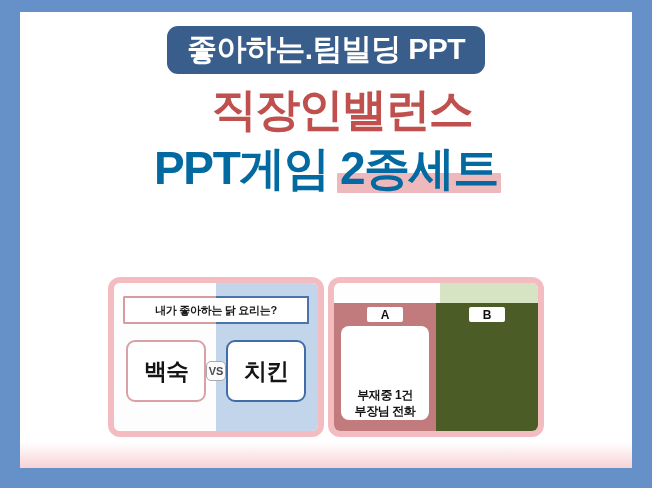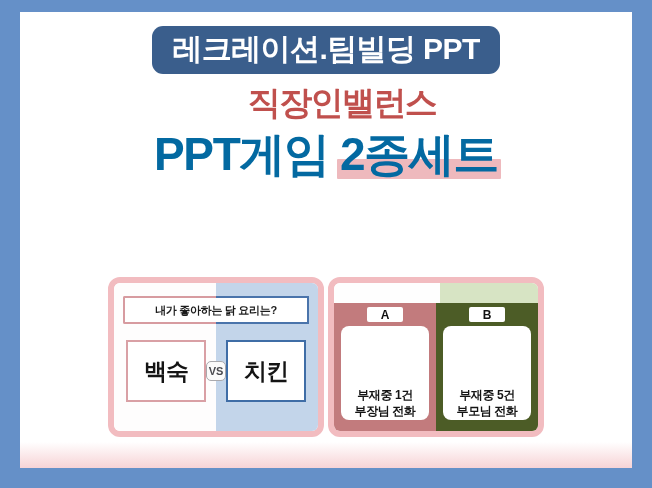--- a/index.html
+++ b/index.html
@@ -57,21 +57,21 @@
     font-size: 30px;
     font-weight: bold;
     letter-spacing: -0.6px;
     line-height: 1.08;
     white-space: nowrap;
   }
 
   .title-red {
     margin-top: 10px;
     color: #c0504d;
-    font-size: 33px;
+    font-size: 45px;
     font-weight: bold;
     letter-spacing: -1.6px;
     line-height: 1.14;
     white-space: nowrap;
     margin-left: 32px;
   }
 
   .title-black {
     margin-top: 6px;
     color: #0369a1;
@@ -185,21 +185,21 @@
     align-items: center;
     justify-content: space-between;
     padding: 6px 3px 10px 3px;
     position: relative;
   }
 
   .opt-box {
     width: 84px;
     height: 62px;
     background: #ffffff;
-    border-radius: 0;
+    border-radius: 9px;
     display: flex;
     align-items: center;
     justify-content: center;
     font-size: 23px;
     font-weight: bold;
     color: #141414;
     letter-spacing: -1px;
   }
   .opt-pink { border: 2px solid #d9a0a5; }
   .opt-blue { border: 2px solid #3f6da6; }
@@ -271,21 +271,21 @@
 </style>
 </head>
 <body>
 
 <div id="poster">
   <div class="inner">
 
     <div class="bottom-glow"></div>
 
     <div class="headline-area">
-      <div class="badge">레크레이션.팀빌딩 PPT</div>
+      <div class="badge">좋아하는.팀빌딩 PPT</div>
       <div class="title-red">직장인밸런스</div>
       <div class="title-black"><span>PPT게임 </span><span class="hl">2종세트</span></div>
     </div>
 
     <div class="cards">
 
       <div class="card card-left">
         <div class="split">
           <div class="half-a"></div>
           <div class="half-b"></div>
@@ -309,24 +309,20 @@
           <div class="ab">
             <div class="ab-col ab-a">
               <div class="ab-letter">A</div>
               <div class="ab-answer">
                 <span>부재중 1건</span>
                 <span>부장님 전화</span>
               </div>
             </div>
             <div class="ab-col ab-b">
               <div class="ab-letter">B</div>
-              <div class="ab-answer">
-                <span>부재중 5건</span>
-                <span>부모님 전화</span>
-              </div>
             </div>
           </div>
         </div>
       </div>
 
     </div>
   </div>
 </div>
 
 </body></html>

